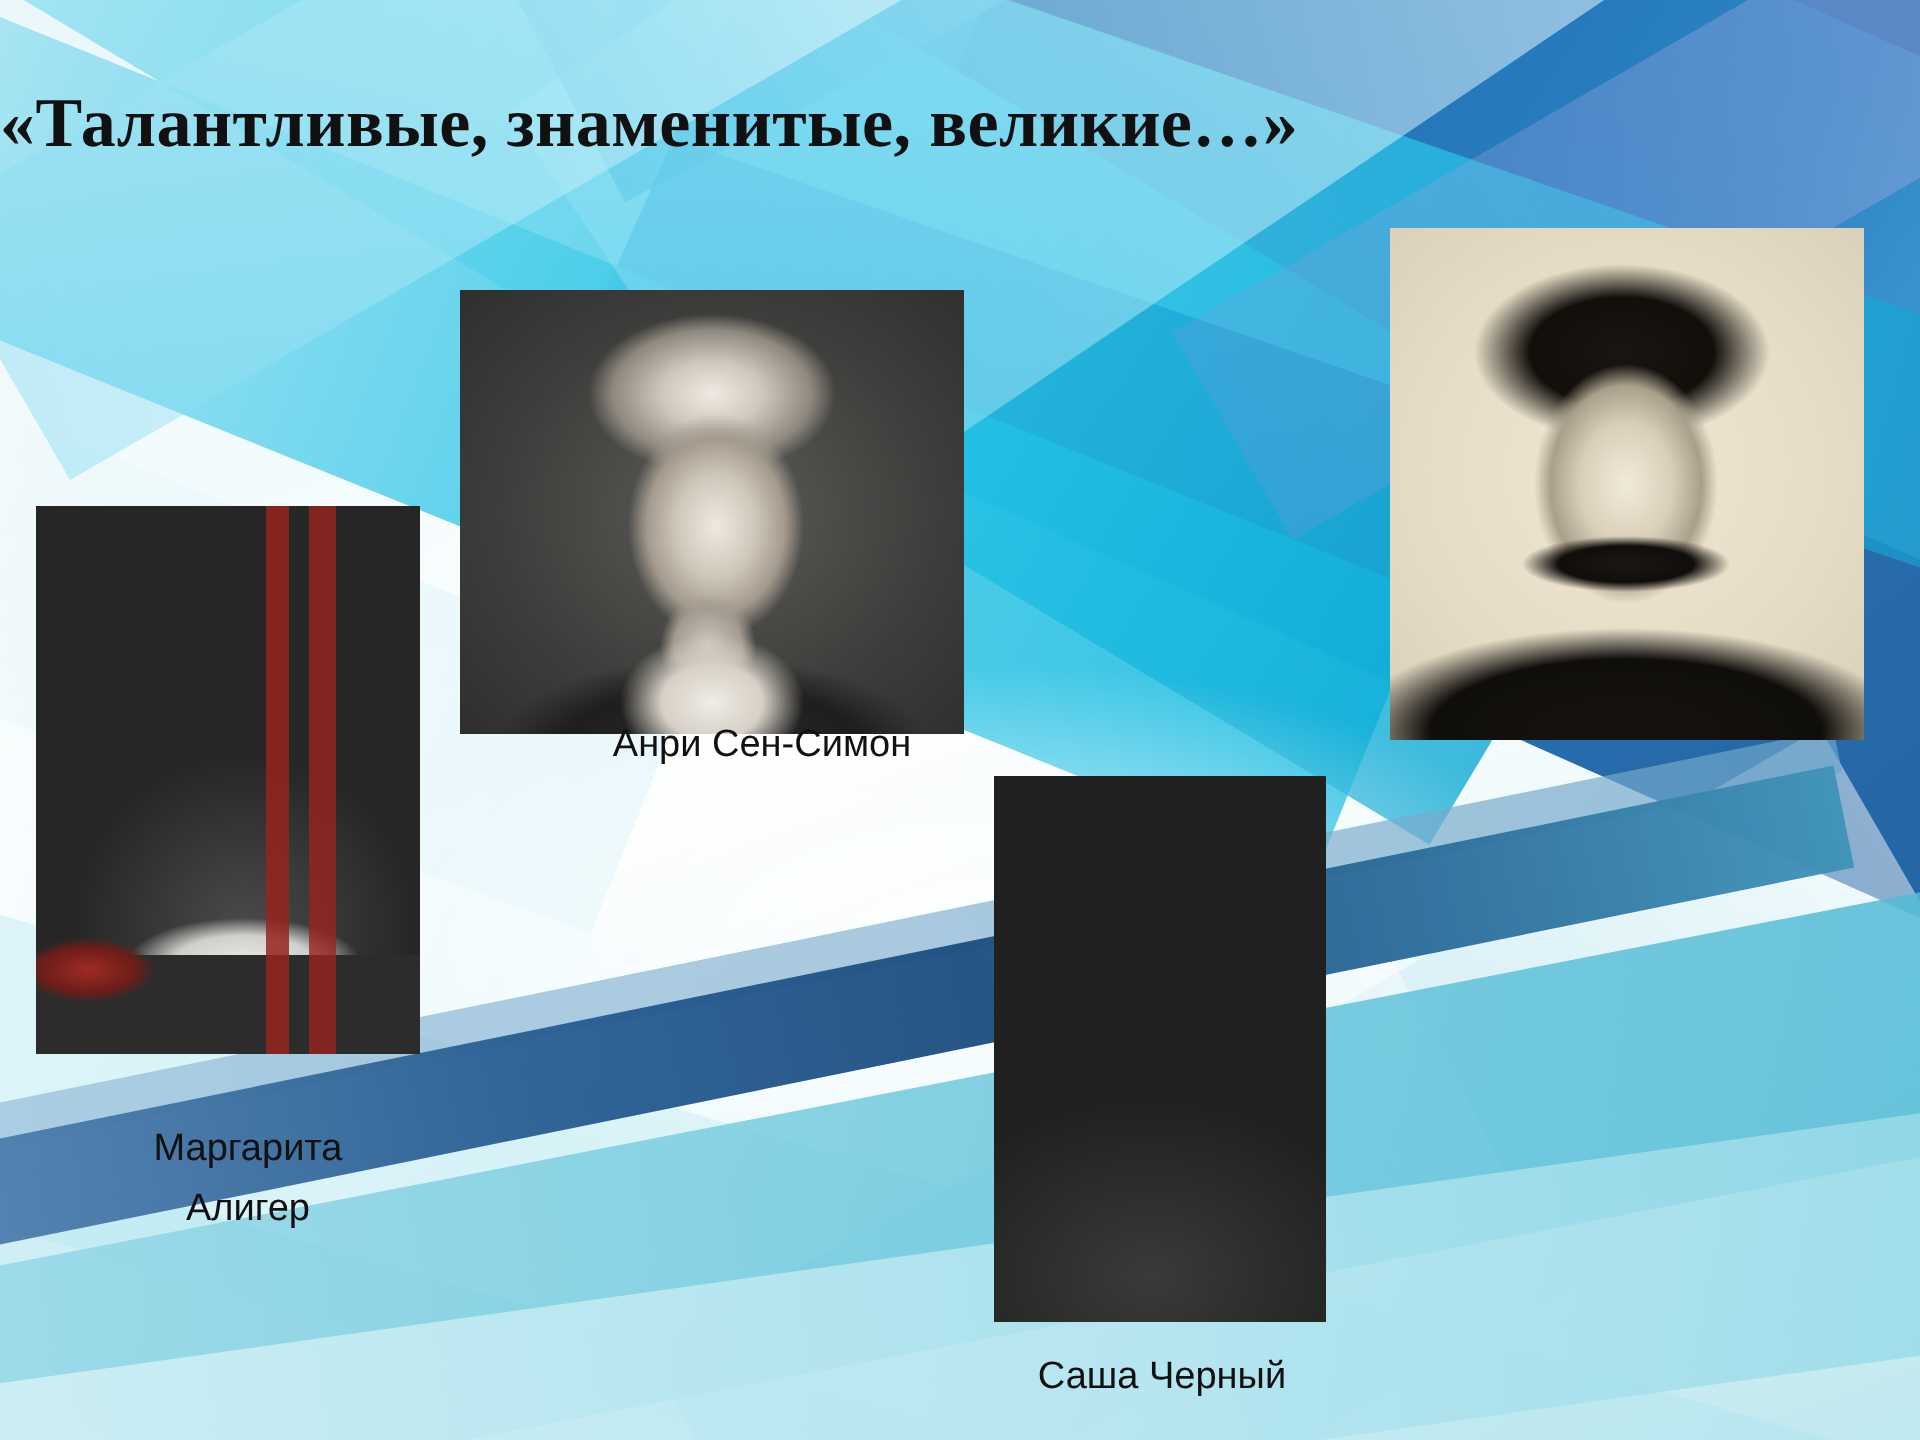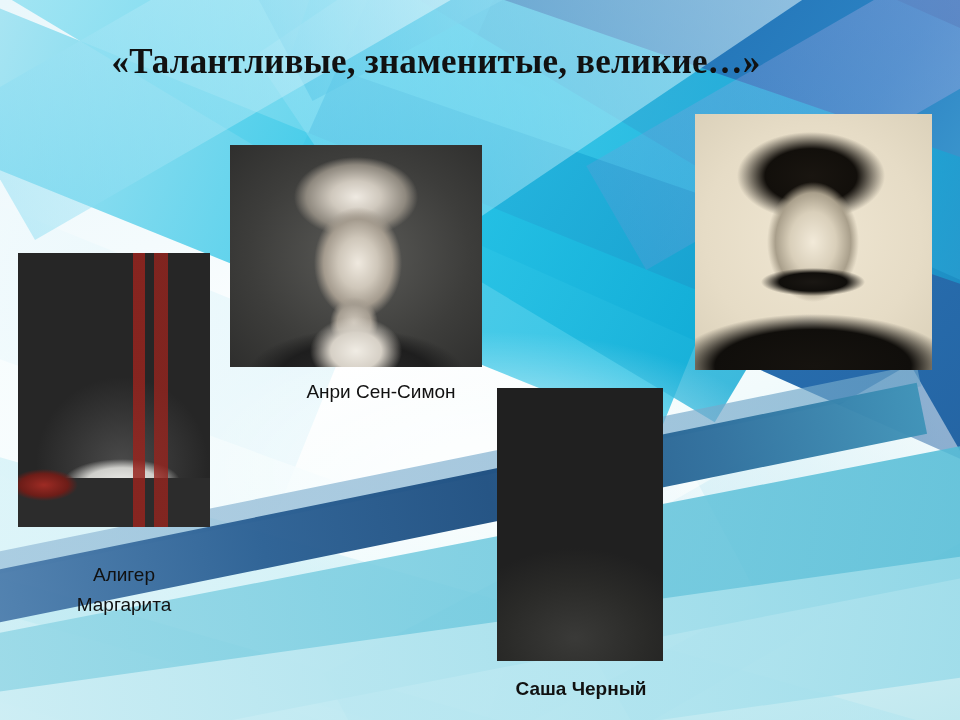--- a/index.html
+++ b/index.html
@@ -122,21 +122,21 @@
     transform:rotate(152deg);opacity:.8;
   }
   
   .b-center{
     position:absolute;left:180px;top:330px;width:620px;height:280px;
     background:radial-gradient(ellipse at center,rgba(255,255,255,.85) 0%,rgba(255,255,255,0) 70%);
   }
 
   
   #title{
-    position:absolute;left:0;top:42px;width:872px;text-align:center;
+    position:absolute;left:0;top:42px;width:872px;text-align:left;
     font-family:"Liberation Serif", serif;
     font-weight:bold;font-size:35px;color:#111111;letter-spacing:.2px;
     white-space:nowrap;
   }
 
   
   .photo{position:absolute;overflow:hidden;background:#6b6b6b;}
   .photo .ph-inner{position:absolute;inset:0;}
   .cap{
     position:absolute;text-align:center;color:#111111;
@@ -222,24 +222,24 @@
       
       radial-gradient(ellipse 32px 44px at 82px 86px,#e7e3da 0%,#c6c1b6 50%,#9b968c 82%,rgba(140,136,128,0) 100%),
       
       radial-gradient(ellipse 42px 24px at 80px 42px,#454340 0%,#33312e 60%,rgba(60,58,54,0) 100%),
       
       radial-gradient(ellipse 150px 160px at 80px 90px,#9a9a96 0%,#6e6e6a 55%,#4c4c49 100%),
       linear-gradient(180deg,#7d7d79 0%,#4f4f4c 100%);
   }
 
   
-  #cap-saintsimon{left:275px;top:378px;width:212px;}
+  #cap-saintsimon{left:275px;top:359px;width:212px;}
   #cap-strauss{left:715px;top:381px;width:212px;}
   #cap-aliger{left:33px;top:560px;width:182px;}
-  #cap-chorny{left:490px;top:675px;width:182px;font-weight:bold;}
+  #cap-chorny{left:490px;top:675px;width:182px;}
 </style>
 </head>
 <body>
 
 <div id="slide">
 
   <div class="bg">
     <div class="band b-pale1"></div>
     <div class="band b-pale2"></div>
     <div class="band b-deep"></div>
@@ -277,19 +277,19 @@
   </div>
 
   <div class="photo" id="photo-chorny">
     <div class="ph-inner"></div>
   </div>
 
   <div class="cap" id="cap-saintsimon">Анри Сен-Симон</div>
 
 
   <div class="cap two-line" id="cap-aliger">
+    <div>Маргарита</div>
     <div>Алигер</div>
-    <div>Маргарита</div>
   </div>
 
   <div class="cap" id="cap-chorny">Саша Черный</div>
 
 </div>
 
 </body></html>

